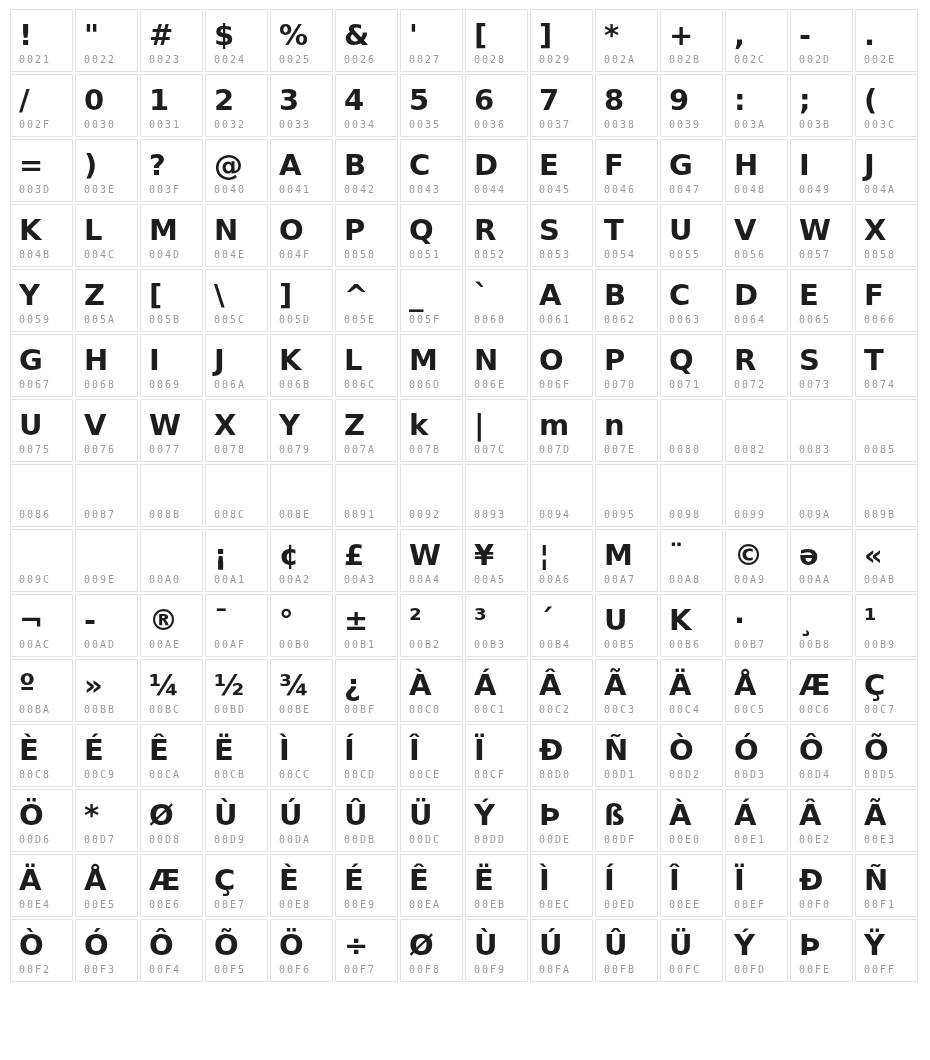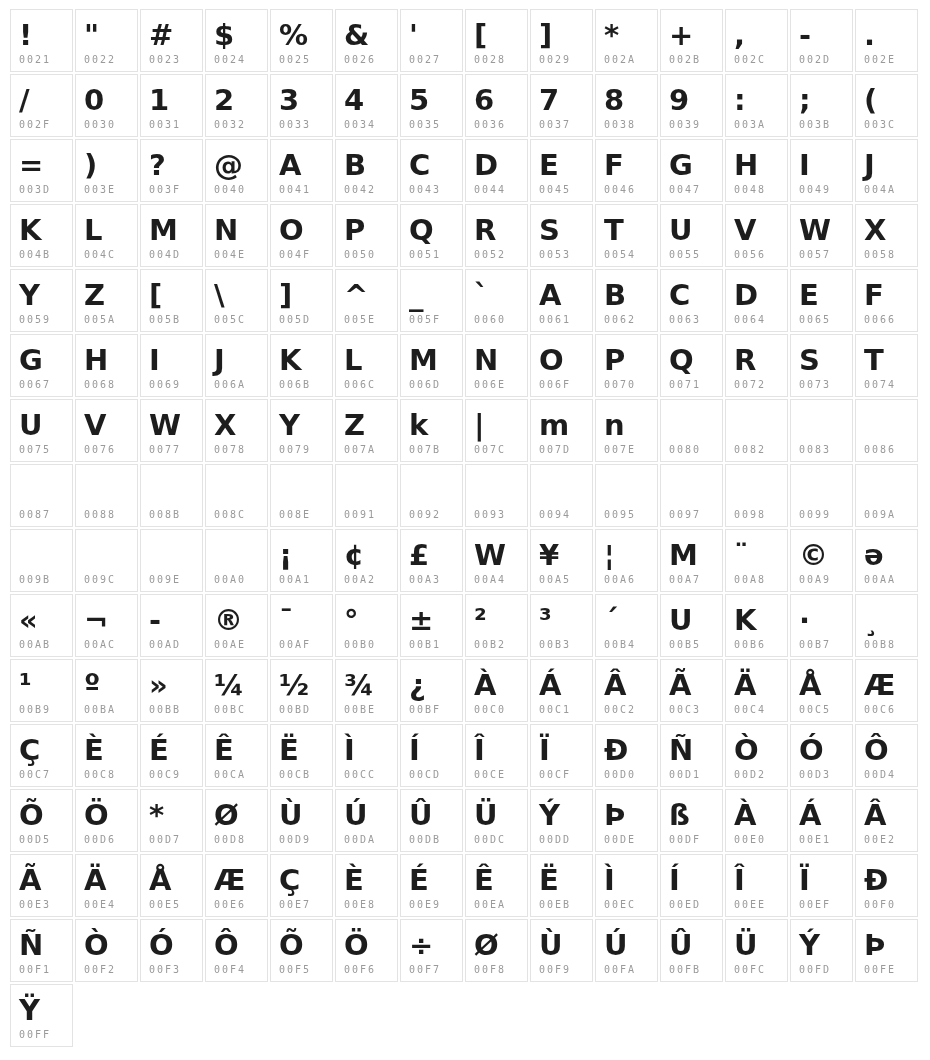--- a/index.html
+++ b/index.html
@@ -436,32 +436,32 @@
     <div class="cell">
       <div class="glyph"></div>
       <div class="cp">0082</div>
     </div>
     <div class="cell">
       <div class="glyph"></div>
       <div class="cp">0083</div>
     </div>
     <div class="cell">
       <div class="glyph"></div>
+      <div class="cp">0085</div>
+    </div>
+    <div class="cell">
+      <div class="glyph"></div>
       <div class="cp">0086</div>
     </div>
     <div class="cell">
       <div class="glyph"></div>
       <div class="cp">0087</div>
     </div>
     <div class="cell">
       <div class="glyph"></div>
-      <div class="cp">0088</div>
-    </div>
-    <div class="cell">
-      <div class="glyph"></div>
       <div class="cp">008B</div>
     </div>
     <div class="cell">
       <div class="glyph"></div>
       <div class="cp">008C</div>
     </div>
     <div class="cell">
       <div class="glyph"></div>
       <div class="cp">008E</div>
     </div>
@@ -477,24 +477,20 @@
       <div class="glyph"></div>
       <div class="cp">0093</div>
     </div>
     <div class="cell">
       <div class="glyph"></div>
       <div class="cp">0094</div>
     </div>
     <div class="cell">
       <div class="glyph"></div>
       <div class="cp">0095</div>
-    </div>
-    <div class="cell">
-      <div class="glyph"></div>
-      <div class="cp">0097</div>
     </div>
     <div class="cell">
       <div class="glyph"></div>
       <div class="cp">0098</div>
     </div>
     <div class="cell">
       <div class="glyph"></div>
       <div class="cp">0099</div>
     </div>
     <div class="cell">

